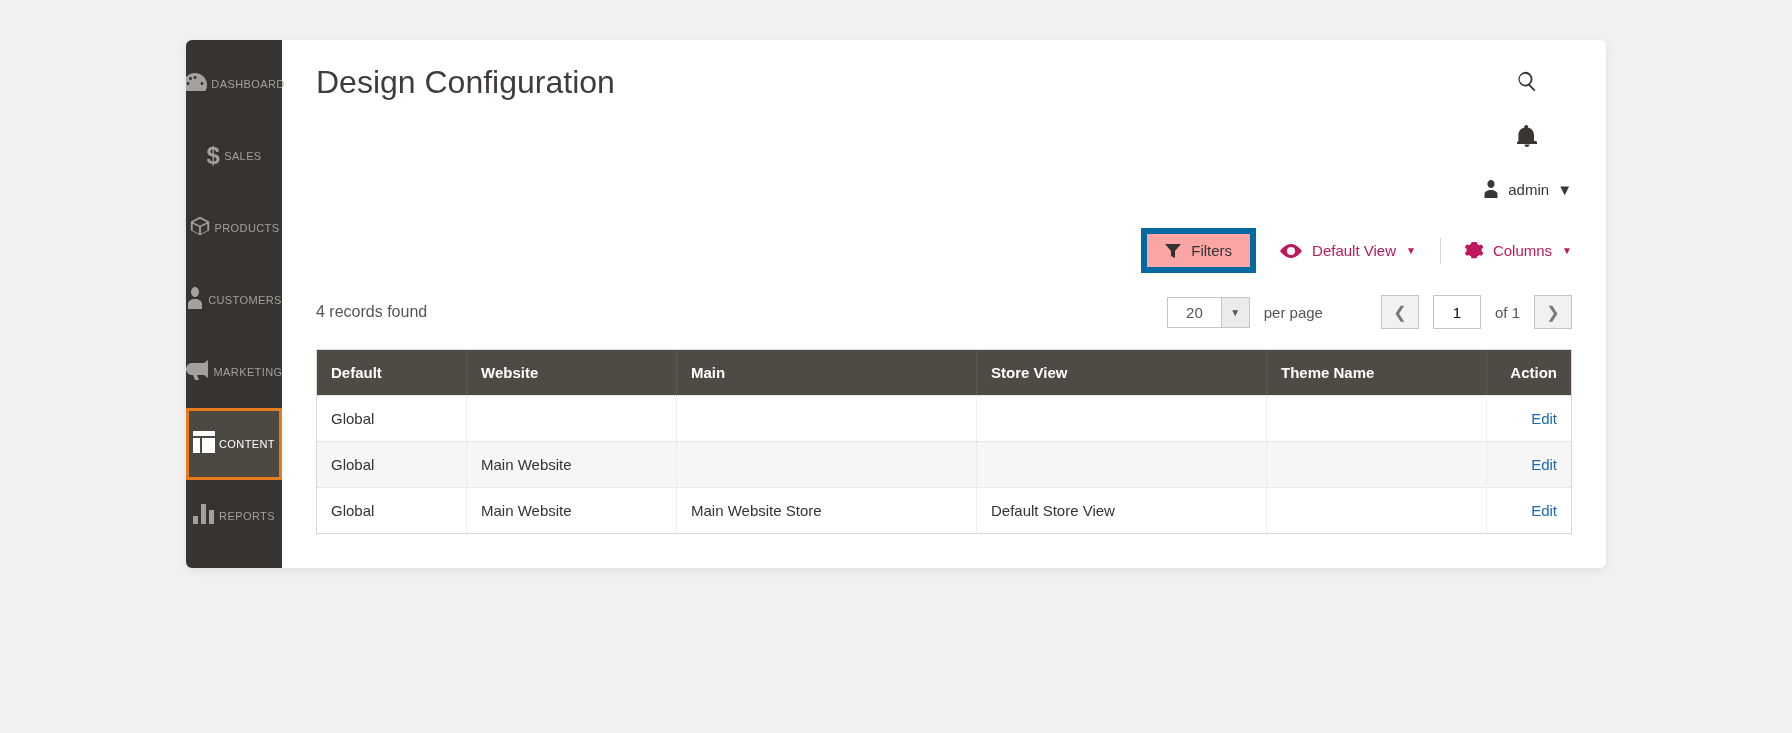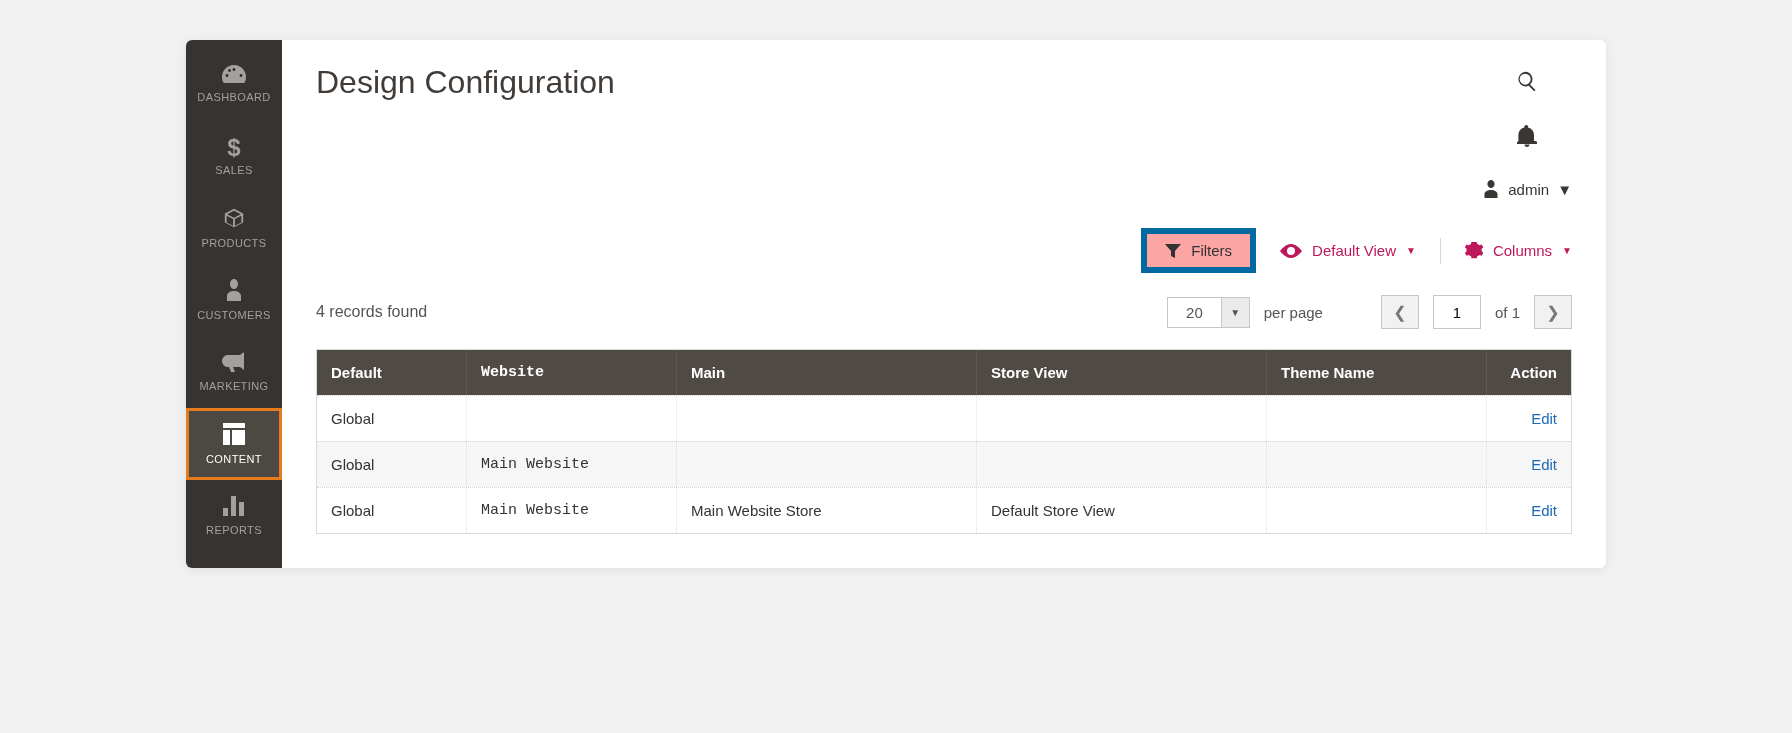--- a/index.html
+++ b/index.html
@@ -23,21 +23,21 @@
   .sidebar {
     width: 96px;
     background: #363330;
     display: flex;
     flex-direction: column;
     align-items: stretch;
     padding-top: 8px;
   }
   .side-item {
     display: flex;
-    flex-direction: column;
+    flex-direction: row;
     align-items: center;
     justify-content: center;
     color: #a3a09d;
     font-size: 11px;
     letter-spacing: 0.4px;
     height: 72px;
     cursor: pointer;
     gap: 4px;
   }
   .side-item .icon {
@@ -180,21 +180,21 @@
   }
   .grid-row:first-child { border-top: none; }
   .grid-row.alt { background: #f6f6f6; }
   .cell {
     padding: 14px 14px;
     border-right: 1px dotted rgba(255,255,255,0.15);
   }
   .grid-row .cell { border-right: 1px dotted #e1e1e1; }
   .grid-row .cell:last-child, .grid-head .cell:last-child { border-right: none; }
   .c-default { width: 150px; }
-  .c-website { width: 210px; font-family: Liberation Mono, monospace; }
+  .c-website { width: 210px; }
   .c-store   { width: 300px; }
   .c-view    { width: 290px; }
   .c-theme   { width: 220px; }
   .c-action  { flex: 1; text-align: right; }
   .edit-link { color: #1b69b6; cursor: pointer; }
 </style>
 </head>
 <body>
 
 <div class="app-window">

